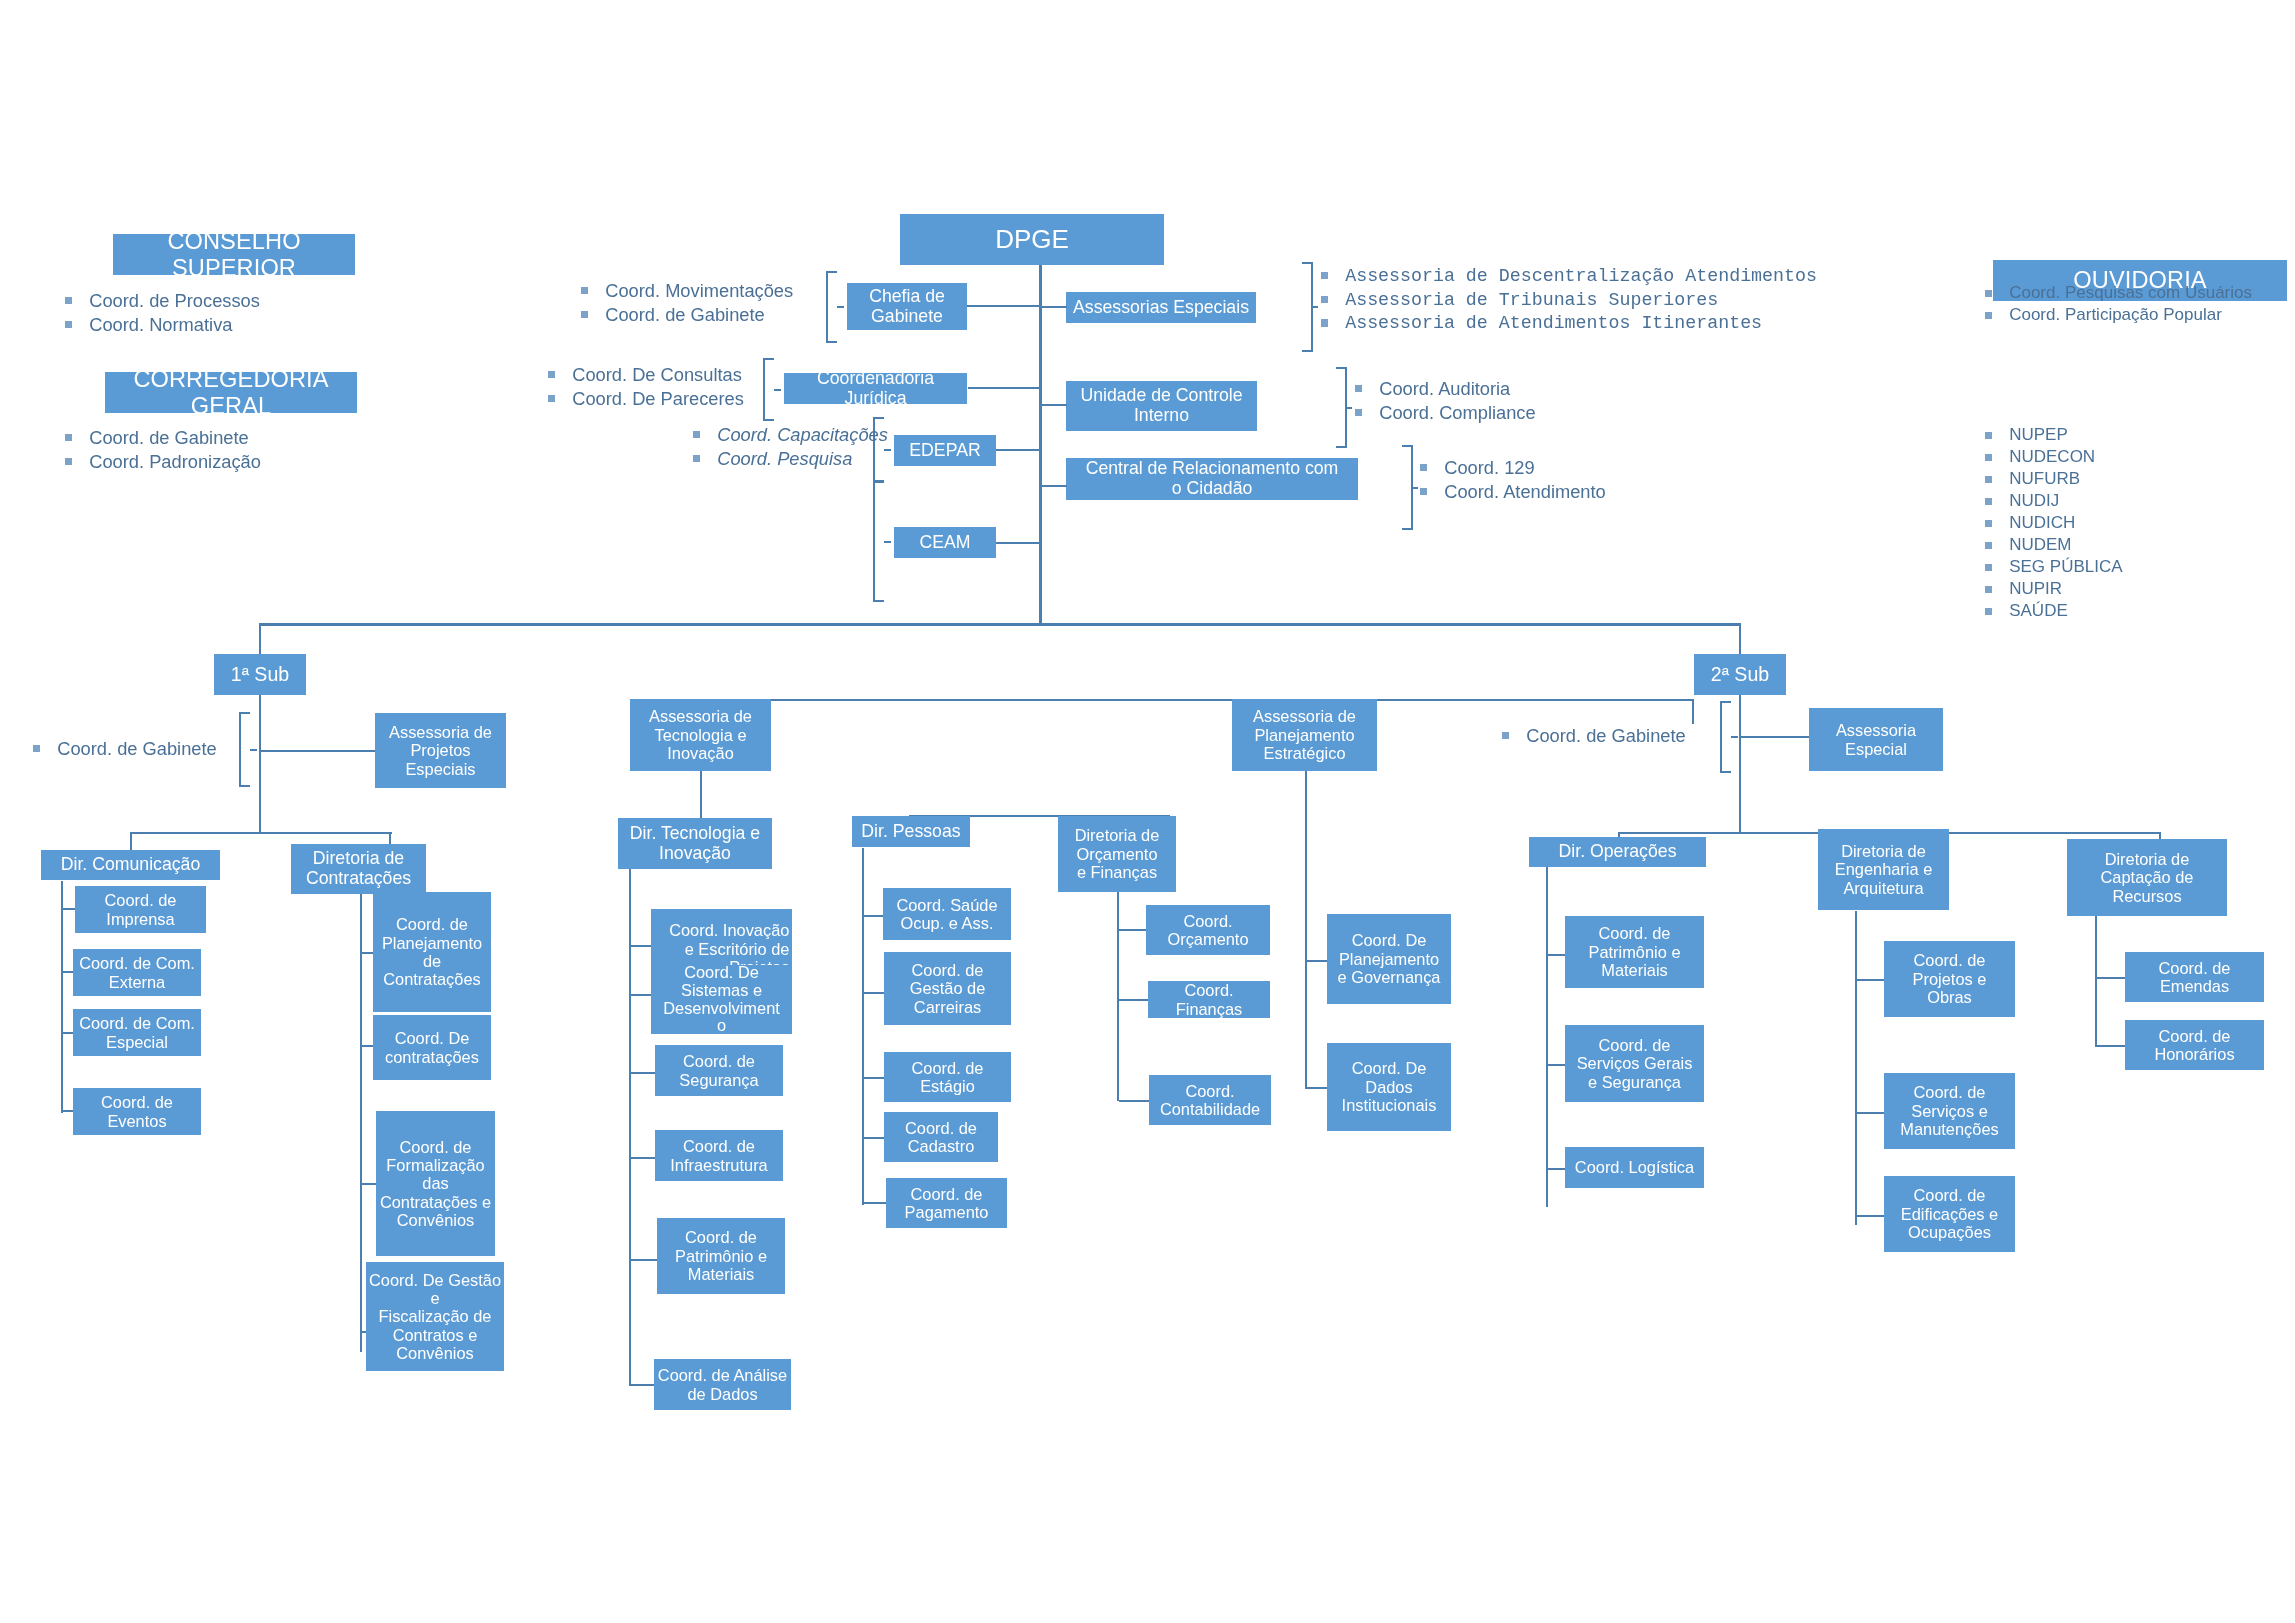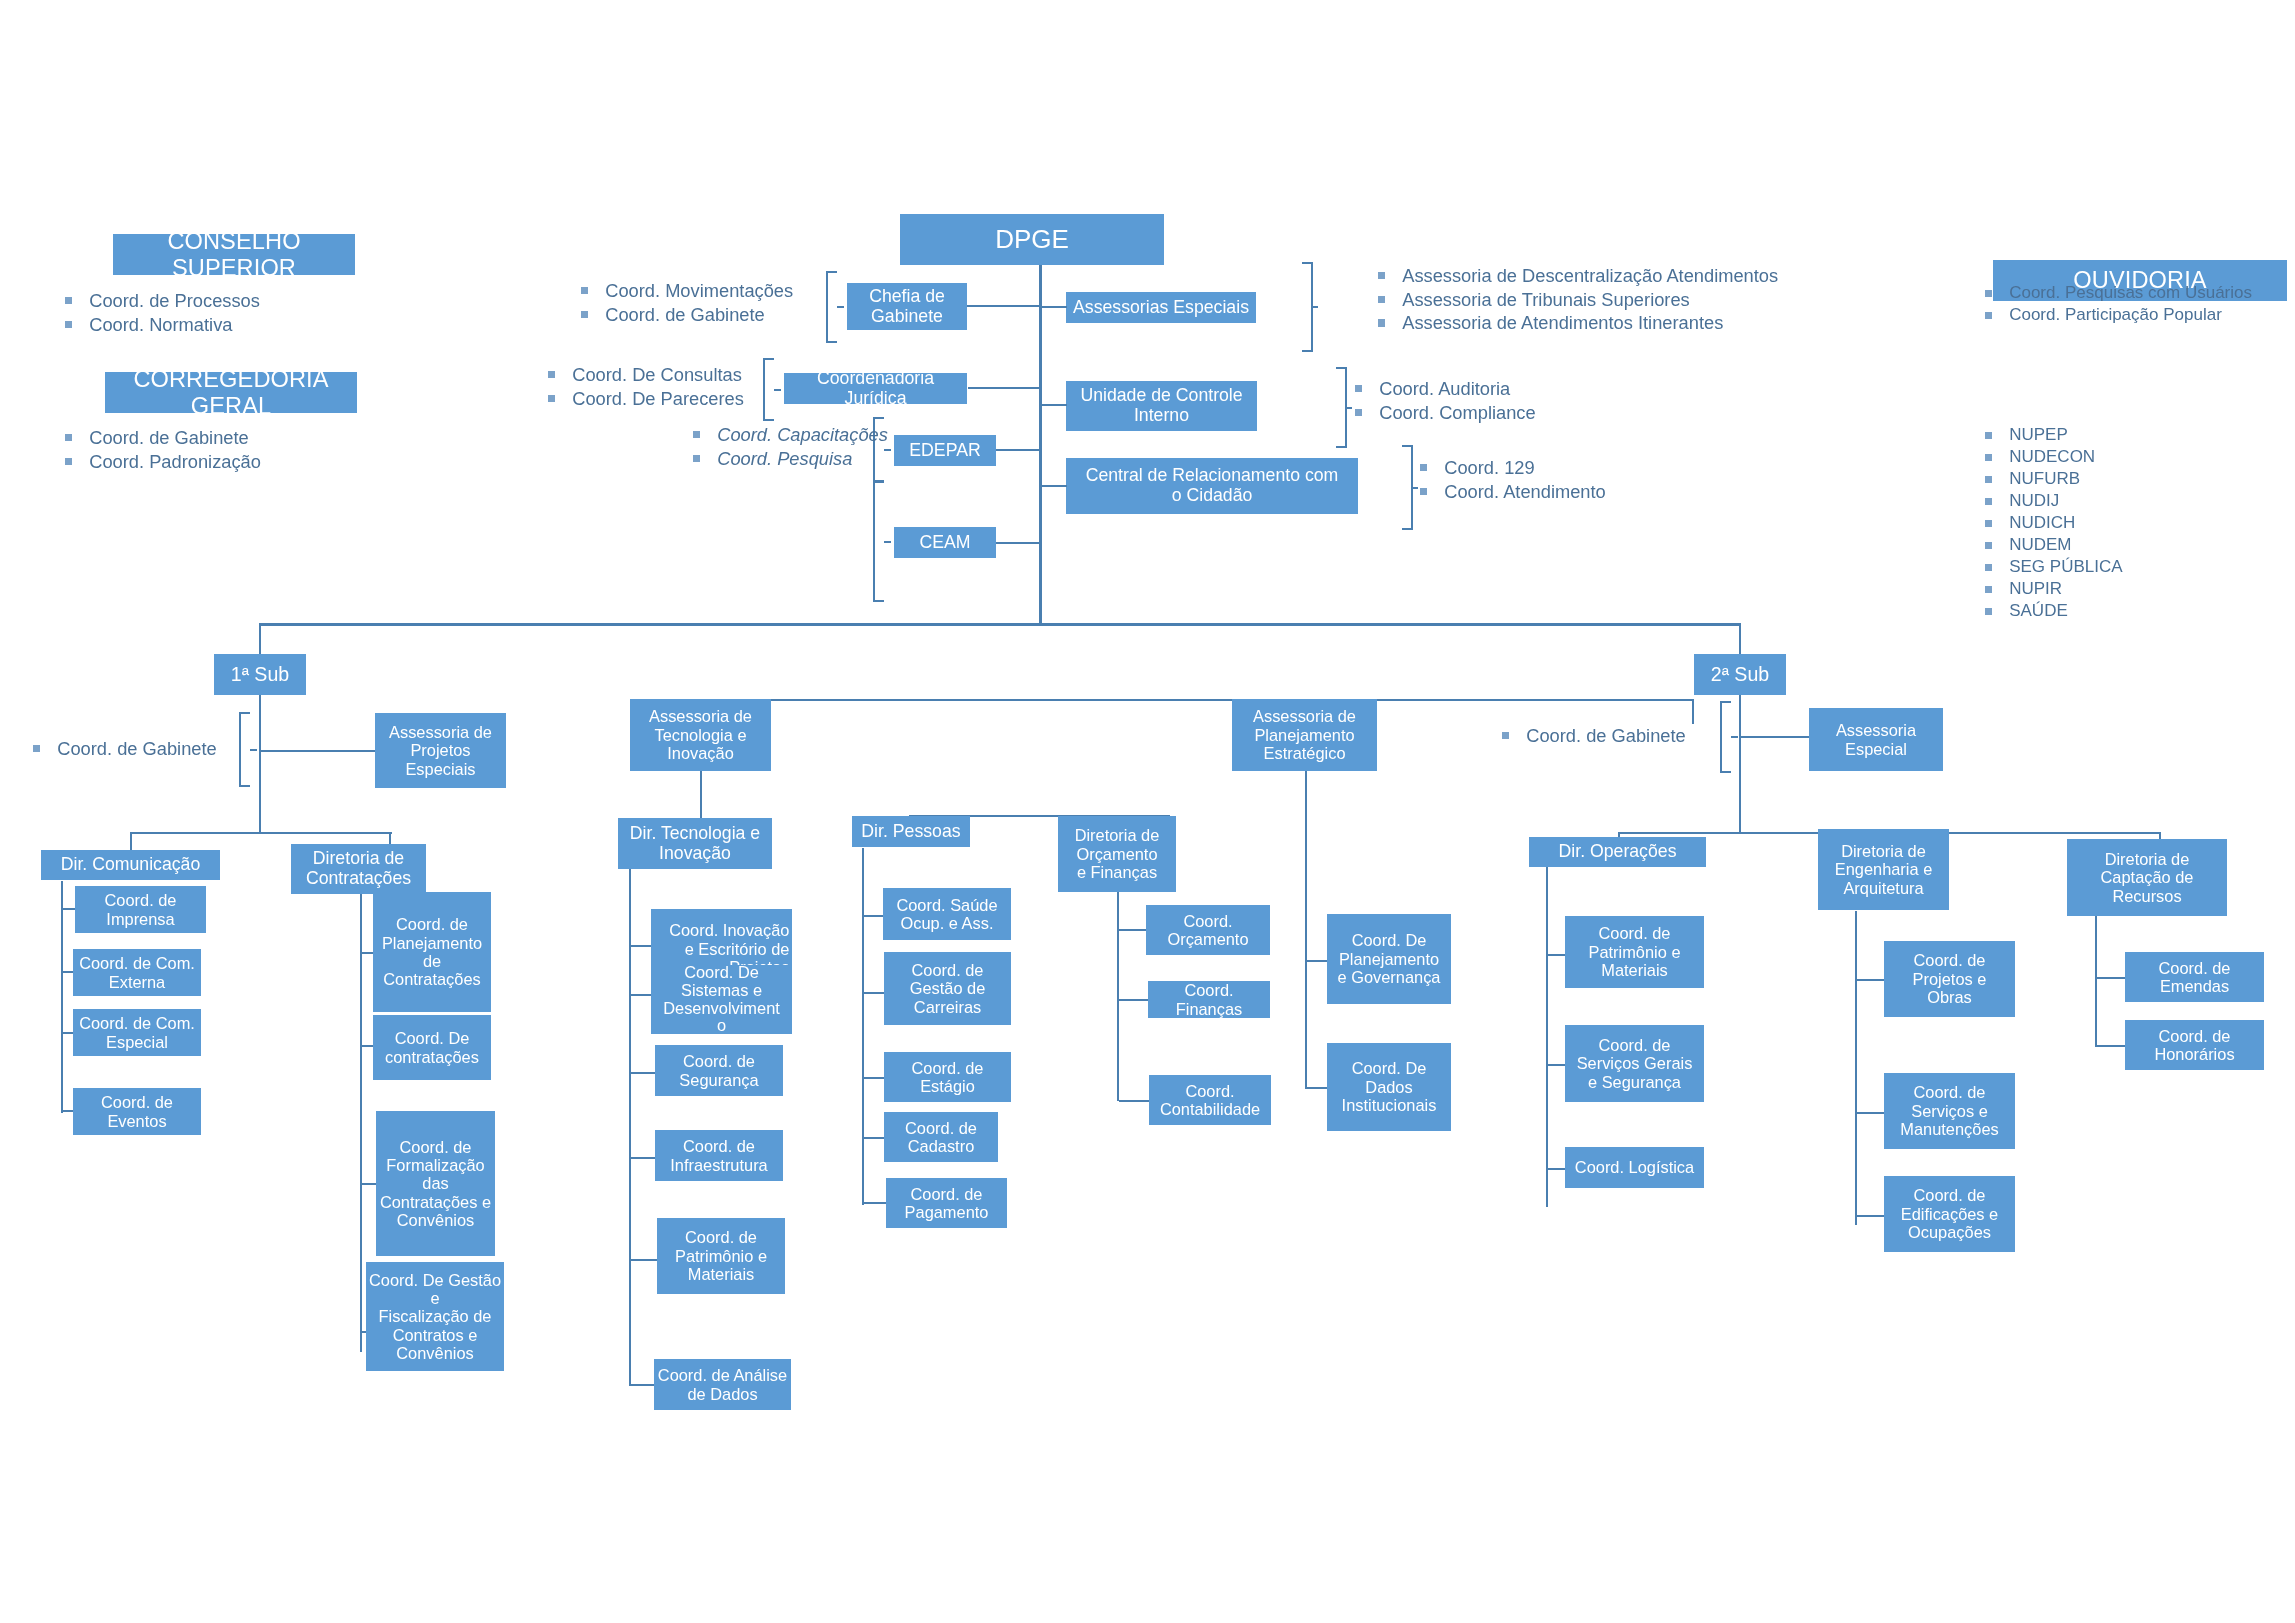--- a/index.html
+++ b/index.html
@@ -220,21 +220,21 @@
       </div>
   </div>
 
   <div class="box sm" style="left:894px;top:527px;width:102px;height:31px;">CEAM</div>
   <div class="ln lnh" style="left:996px;top:542px;width:44px;height:2px;"></div>
   <div class="brk left" style="left:873px;top:481px;height:121px;"></div>
 
   <div class="box sm" style="left:1066px;top:292px;width:190px;height:31px;">Assessorias Especiais</div>
   <div class="ln lnh" style="left:1041px;top:306px;width:26px;height:2px;"></div>
   <div class="brk" style="left:1302px;top:262px;height:90px;"></div>
-  <div class="blist f28" style="left:1378px;top:265px;">
+  <div class="blist f28" style="left:1321px;top:265px;font-family:Liberation Mono, monospace;">
     <div class="bi">
         <span class="bullet"></span>
         <span class="lbl">Assessoria de Descentralização Atendimentos</span>
       </div>
     <div class="bi">
         <span class="bullet"></span>
         <span class="lbl">Assessoria de Tribunais Superiores</span>
       </div>
     <div class="bi">
         <span class="bullet"></span>
@@ -252,21 +252,21 @@
     <div class="bi">
         <span class="bullet"></span>
         <span class="lbl">Coord. Auditoria</span>
       </div>
     <div class="bi">
         <span class="bullet"></span>
         <span class="lbl">Coord. Compliance</span>
       </div>
   </div>
 
-  <div class="box sm" style="left:1066px;top:458px;width:292px;height:56px;flex-direction:column;">
+  <div class="box sm" style="left:1066px;top:458px;width:292px;height:42px;flex-direction:column;">
     <span>Central de Relacionamento com</span>
       <span>o Cidadão</span>
   </div>
   <div class="ln lnh" style="left:1041px;top:485px;width:26px;height:2px;"></div>
   <div class="brk" style="left:1402px;top:445px;height:85px;"></div>
   <div class="blist f28" style="left:1420px;top:457px;">
     <div class="bi">
         <span class="bullet"></span>
         <span class="lbl">Coord. 129</span>
       </div>

